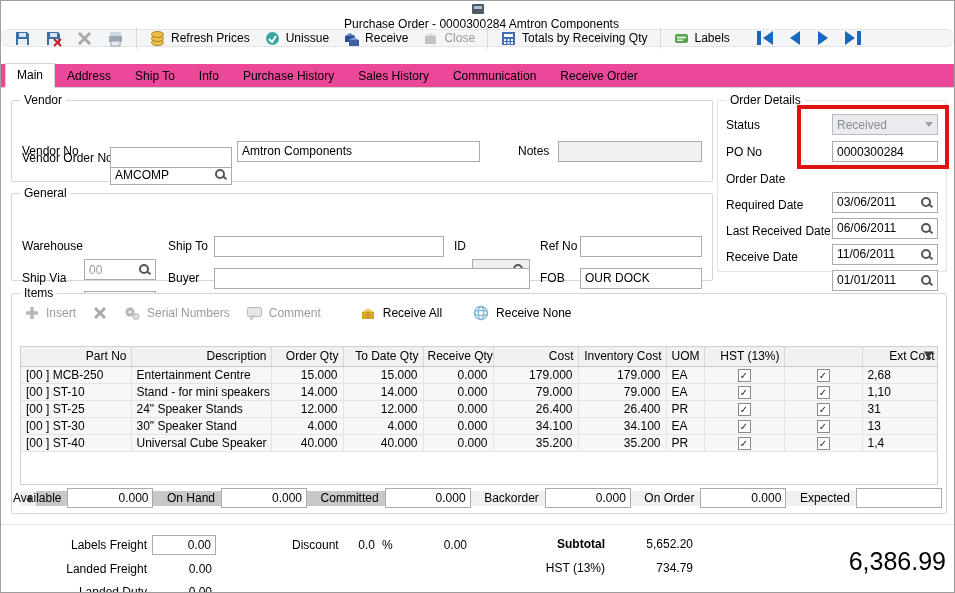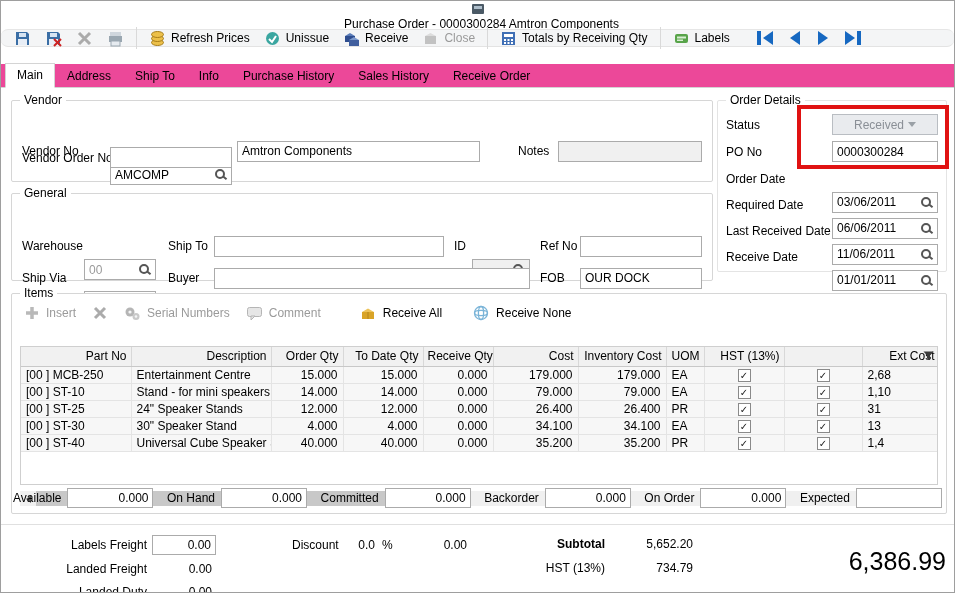--- a/index.html
+++ b/index.html
@@ -42,21 +42,21 @@
   .mag::before { content:""; position:absolute; left:1px; top:1px; width:6px; height:6px;
     border:2px solid #555; border-radius:50%; }
   .mag::after { content:""; position:absolute; left:9px; top:9px; width:4px; height:2px;
     background:#555; transform:rotate(40deg); }
   .hrow { position:absolute; left:10px; right:10px; display:flex; align-items:center; }
   
   .od-row { position:absolute; left:8px; right:8px; height:21px; display:flex; align-items:center; }
   .od-lab { width:106px; flex:0 0 auto; }
   .od-fld { flex:1; }
   .combo { flex:1; height:21px; background:#e9ebee; border:1px solid #b9bdc2; color:#8a8f96;
-    display:flex; align-items:center; justify-content:space-between; padding:0 21px; }
+    display:flex; align-items:center; justify-content:space-between; padding:0 4px; }
   .combo-arrow { width:0; height:0; border-left:4px solid transparent; border-right:4px solid transparent;
     border-top:5px solid #9aa0a6; }
   .red-annotation { position:absolute; left:796px; top:104px; width:152px; height:64px;
     border:4px solid #e01212; z-index:6; pointer-events:none; }
   
   .it-toolbar { position:absolute; top:10px; left:12px; display:flex; align-items:center; }
   .it-btn { display:flex; align-items:center; gap:6px; margin-right:16px; white-space:nowrap; }
   
   .grid-wrap { position:absolute; top:52px; left:8px; right:8px; bottom:28px; border:1px solid #cfcfcf;
     overflow:hidden; background:#fff; }
@@ -239,20 +239,21 @@
     </div>
   </div>
 
   <div class="tabbar">
     <div class="tab active">Main</div>
     <div class="tab">Address</div>
     <div class="tab">Ship To</div>
     <div class="tab">Info</div>
     <div class="tab">Purchase History</div>
     <div class="tab">Sales History</div>
+    <div class="tab">Communication</div>
     <div class="tab">Receive Order</div>
   </div>
 
   <div class="gb" style="left:10px; top:99px; width:702px; height:82px;">
     <span class="gb-label">Vendor</span>
     <div class="hrow" style="top:16px;">
       <span class="lab" style="width:88px;">Vendor No</span>
       <div class="fld search" style="width:122px;">
         <span>AMCOMP</span>
         <span class="mag"></span>

